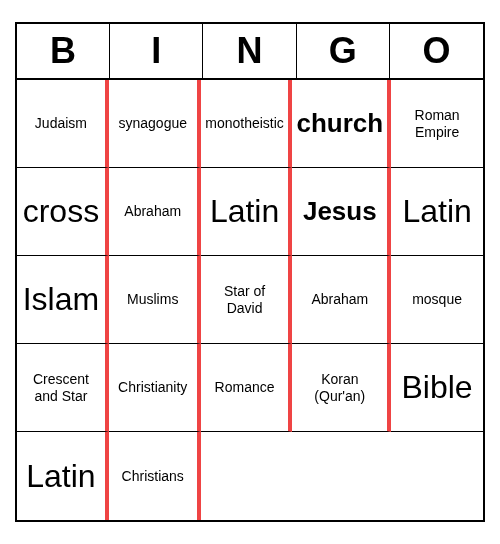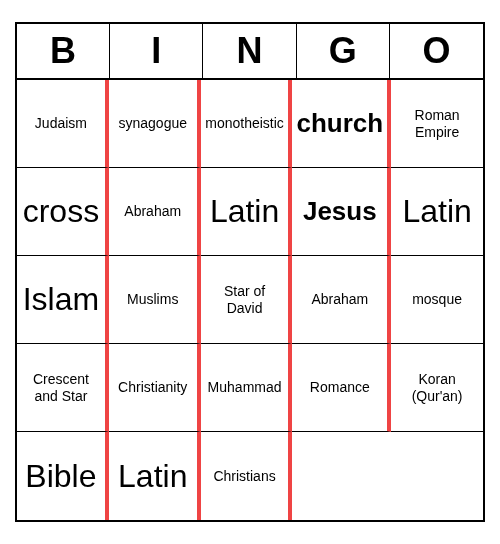--- a/index.html
+++ b/index.html
@@ -117,23 +117,20 @@
       <div class="bingo-cell">
         <span class="cell-text size-normal">mosque</span>
       </div>
       <div class="bingo-cell">
         <span class="cell-text size-normal">Crescent and Star</span>
       </div>
       <div class="bingo-cell">
         <span class="cell-text size-small">Christianity</span>
       </div>
       <div class="bingo-cell">
-        <span class="cell-text size-normal">Muhammad</span>
-      </div>
-      <div class="bingo-cell">
         <span class="cell-text size-normal">Romance</span>
       </div>
       <div class="bingo-cell">
         <span class="cell-text size-normal">Koran (Qur'an)</span>
       </div>
       <div class="bingo-cell">
         <span class="cell-text size-xlarge">Bible</span>
       </div>
       <div class="bingo-cell">
         <span class="cell-text size-xlarge">Latin</span>

